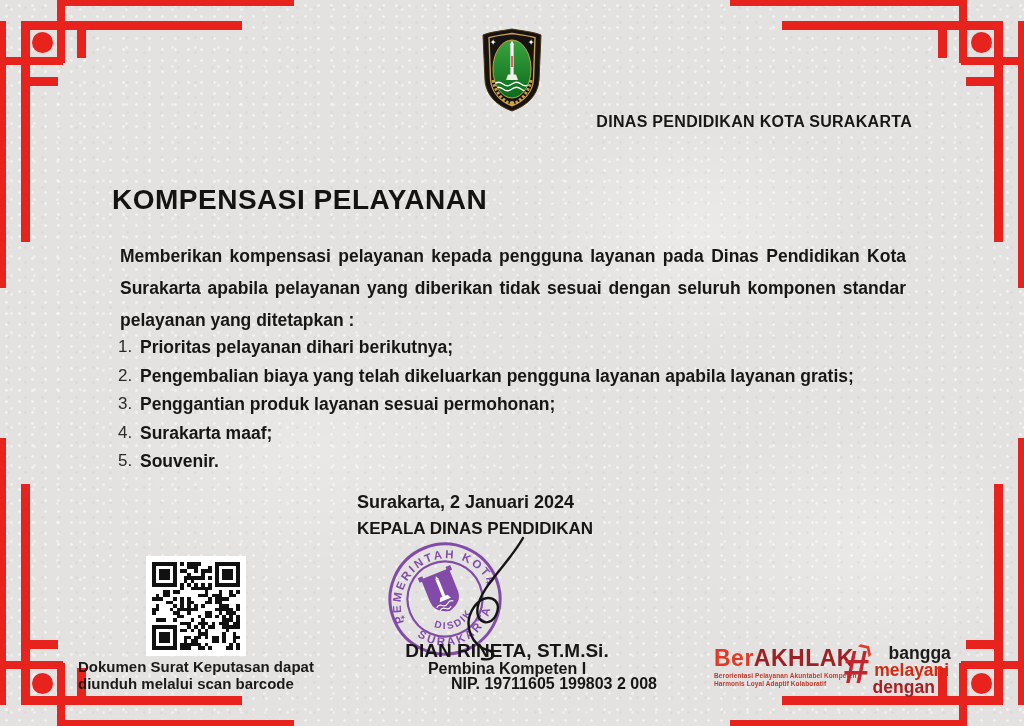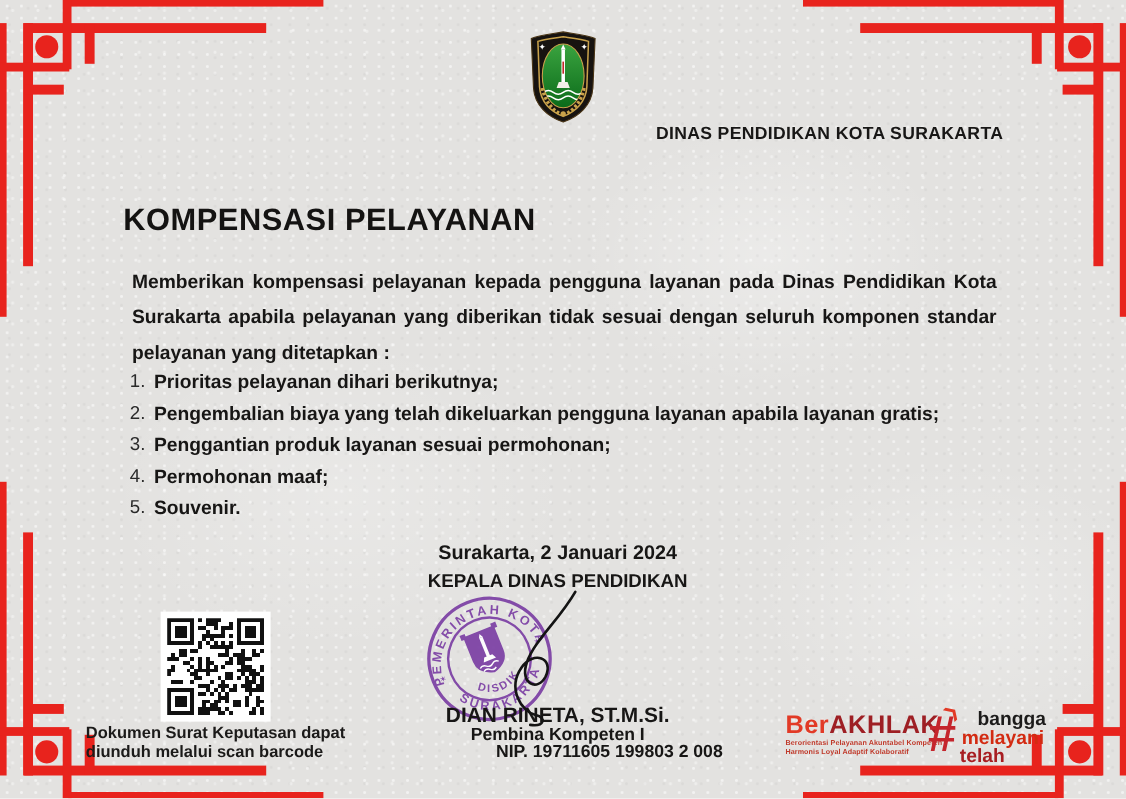--- a/index.html
+++ b/index.html
@@ -33,21 +33,21 @@
   
   .intro{position:absolute;left:120px;top:240px;width:786px;
     font-size:17.5px;font-weight:700;line-height:32px;color:#171615;
     text-align:justify;z-index:2;font-stretch:condensed;}
   .list{position:absolute;left:118px;top:333px;width:792px;z-index:2;}
   .list-item{display:flex;align-items:flex-start;}
   .list-num{flex:0 0 22px;font-size:17px;font-weight:400;line-height:28.5px;color:#2a2a2a;}
   .list-text{flex:1;font-size:17.5px;font-weight:700;line-height:28.5px;color:#171615;
     font-stretch:condensed;}
   
-  .sig-col{position:absolute;left:357px;top:492px;width:300px;text-align:center;z-index:4;}
+  .sig-col{position:absolute;left:357px;top:492px;width:300px;z-index:4;}
   .sig-date{font-size:18px;font-weight:700;color:#171615;font-stretch:condensed;}
   .sig-role{margin-top:6px;font-size:17px;font-weight:700;line-height:20px;color:#171615;font-stretch:condensed;}
   .sig-name-block{position:absolute;left:357px;top:641px;width:300px;text-align:center;z-index:4;}
   .sig-name{font-size:19px;font-weight:700;color:#171615;line-height:19px;font-stretch:condensed;text-align:center;}
   .sig-rank{font-size:16px;font-weight:700;color:#171615;line-height:15px;margin-top:1px;font-stretch:condensed;}
   .sig-nip{font-size:16px;font-weight:700;color:#171615;line-height:15px;font-stretch:condensed;text-align:right;}
   .stamp{position:absolute;left:383px;top:538px;width:124px;height:122px;z-index:3;opacity:.92;}
   .signature-ink{position:absolute;left:392px;top:532px;width:150px;height:140px;z-index:5;}
   
   .qr-box{position:absolute;left:146px;top:556px;width:100px;height:100px;background:#fff;z-index:2;
@@ -146,21 +146,21 @@
     <div class="list-item">
       <span class="list-num">2.</span>
       <span class="list-text">Pengembalian biaya yang telah dikeluarkan pengguna layanan apabila layanan gratis;</span>
     </div>
     <div class="list-item">
       <span class="list-num">3.</span>
       <span class="list-text">Penggantian produk layanan sesuai permohonan;</span>
     </div>
     <div class="list-item">
       <span class="list-num">4.</span>
-      <span class="list-text">Permohonan maaf;</span>
+      <span class="list-text">Surakarta maaf;</span>
     </div>
     <div class="list-item">
       <span class="list-num">5.</span>
       <span class="list-text">Souvenir.</span>
     </div>
   </div>
 
   <div class="sig-col">
     <div class="sig-date">Surakarta, 2 Januari 2024</div>
     <div class="sig-role">
@@ -438,17 +438,17 @@
       <div>Berorientasi Pelayanan Akuntabel Kompeten</div>
       <div>Harmonis Loyal Adaptif Kolaboratif</div>
     </div>
   </div>
 
   <div class="bangga">
     <div class="bangga-hash">#</div>
     <div class="bangga-words">
       <span class="bangga-w bangga-w1">bangga</span>
       <span class="bangga-w bangga-w2">melayani</span>
-      <span class="bangga-w bangga-w3">telah</span>
+      <span class="bangga-w bangga-w3">dengan</span>
     </div>
   </div>
 
 </div>
 
 </body></html>

